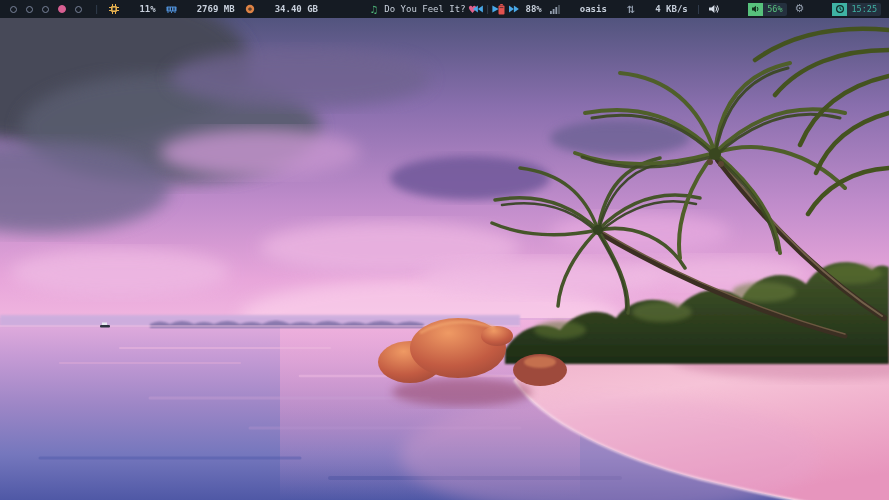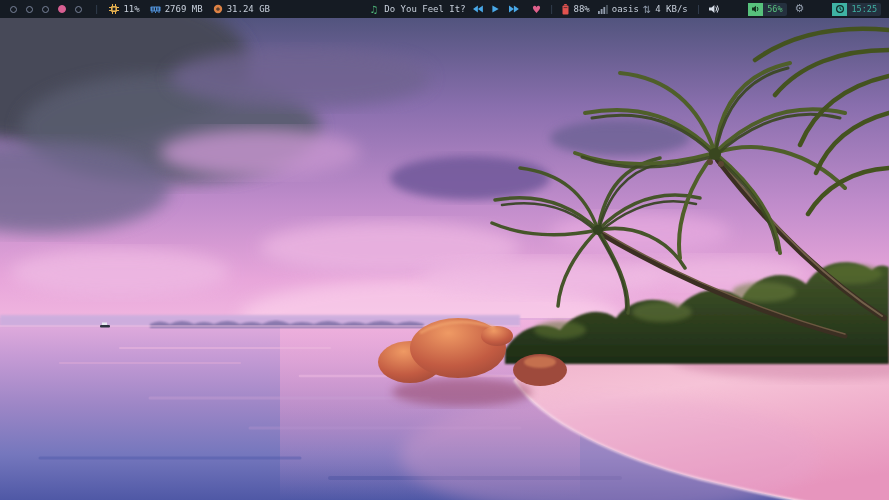--- a/index.html
+++ b/index.html
@@ -10,21 +10,21 @@
   
   .bar { position:absolute; top:0; left:0; width:889px; height:18px;
     background:var(--bar-bg); display:flex; align-items:center;
     font-size:9px; color:var(--text); z-index:10; }
   .bar-left { display:flex; align-items:center; gap:10px; padding-left:10px; flex:1; }
   .bar-center { position:absolute; left:50%; transform:translateX(-50%);
     display:flex; align-items:center; gap:6px; height:18px; }
   .bar-right { display:flex; align-items:center; gap:8px; padding-right:8px;
     margin-left:auto; }
   .sep { color:var(--sep); font-size:9px; line-height:18px; }
-  .module { display:flex; align-items:center; gap:4px; white-space:nowrap; }
+  .module { display:flex; align-items:center; gap:20px; white-space:nowrap;font-weight:bold; }
   .workspaces { display:flex; align-items:center; gap:9px; padding-right:2px; }
   .ws { width:7px; height:7px; border-radius:50%; border:1px solid var(--ws-empty);
     cursor:pointer; }
   .ws.focused { background:var(--ws-focused); border-color:var(--ws-focused);
     width:8px; height:8px; }
   .glyph { font-family:"DejaVu Sans",sans-serif; }
   .note { color:var(--note); font-size:10px; }
   .heart { color:var(--heart); font-size:10px; }
   .updown { color:var(--muted-icon); font-size:10px; }
   .gear { color:var(--muted-icon); font-size:11px; line-height:18px; }
@@ -96,21 +96,21 @@
         </svg>
         <span>2769 MB</span>
       </div>
 
       <div class="module">
         <svg class="mico" width="10" height="10" viewBox="0 0 10 10">
           <circle cx="5" cy="5" r="4.2" fill="var(--disk)"></circle>
           <circle cx="5" cy="5" r="1.6" fill="#151b23"></circle>
           <circle cx="5" cy="5" r="0.7" fill="var(--disk)"></circle>
         </svg>
-        <span>31.24 GB</span>
+        <span>34.40 GB</span>
       </div>
     </div>
 
     <div class="bar-center">
       <span class="glyph note">♫</span>
       <span>Do You Feel It?</span>
       <span class="ctrl">
         <svg width="10" height="8" viewBox="0 0 10 8">
           <polygon points="5,4 10,0.5 10,7.5" fill="var(--player)"></polygon>
           <polygon points="0,4 5,0.5 5,7.5" fill="var(--player)"></polygon>

